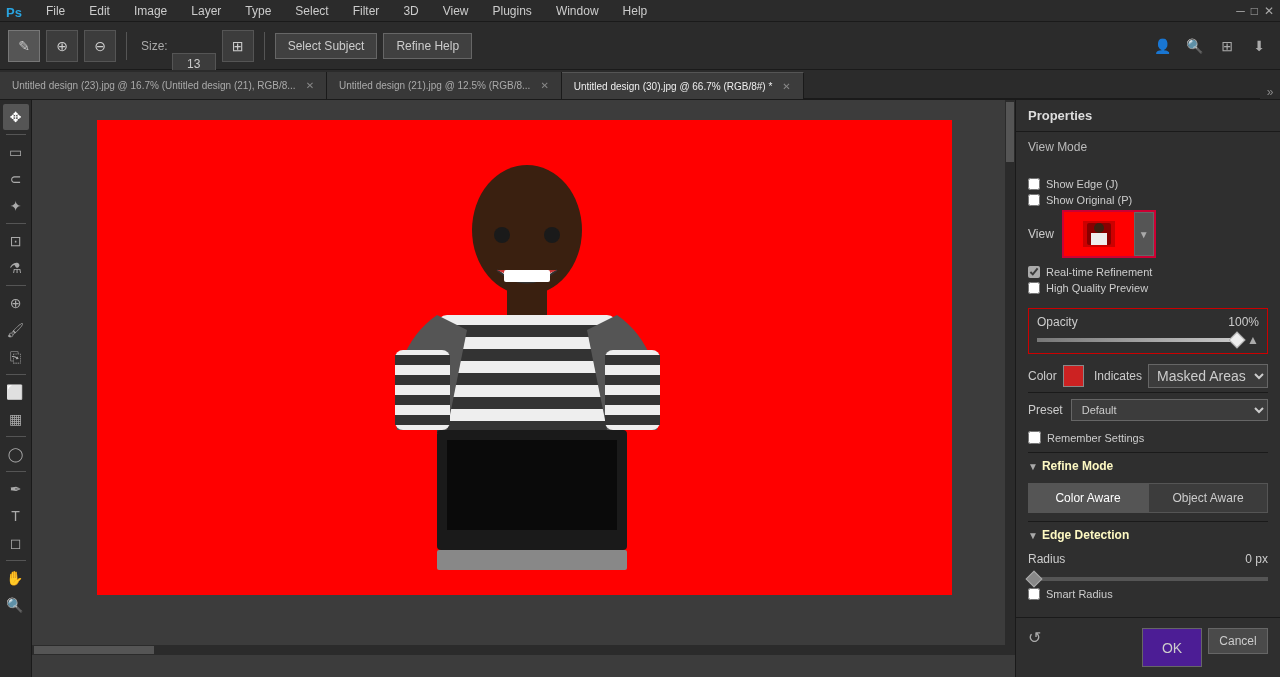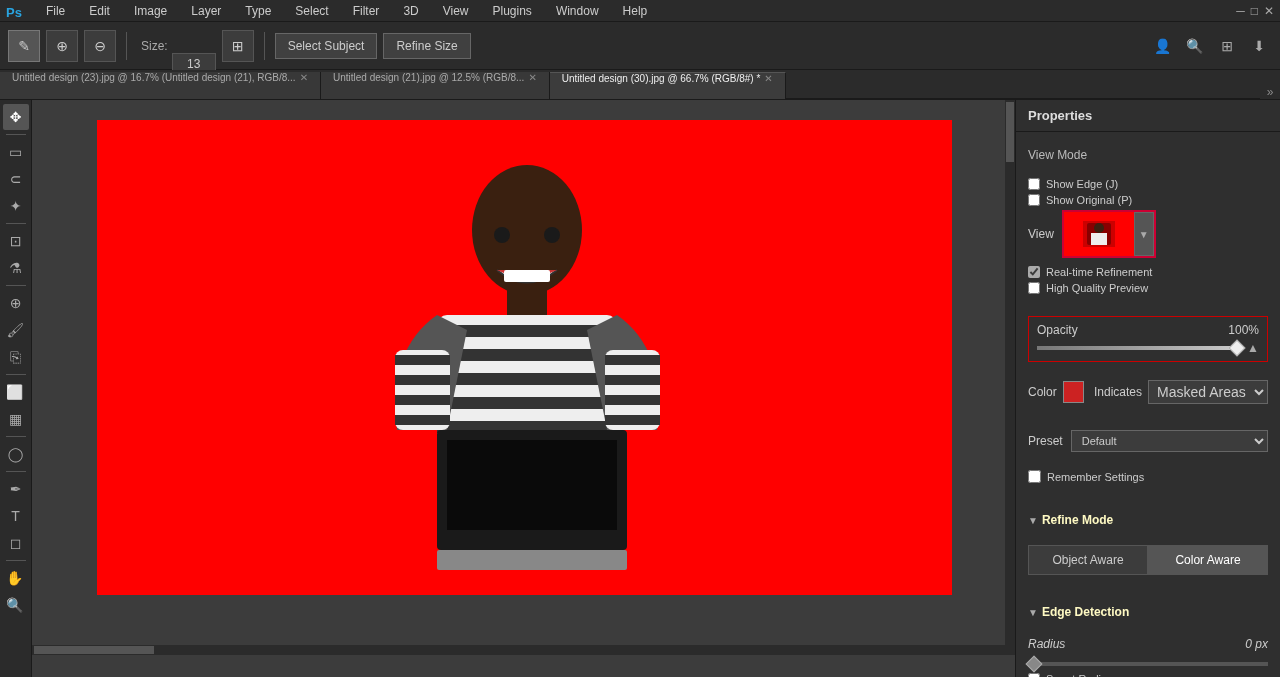--- a/index.html
+++ b/index.html
@@ -16,47 +16,47 @@
     .toolbar-label { color: #aaa; font-size: 12px; margin-left: 4px; }
     .toolbar-size-box { display: flex; align-items: center; gap: 4px; }
     .toolbar-size-input { width: 44px; height: 22px; background: #3c3c3c; border: 1px solid #555; color: #ccc; text-align: center; font-size: 12px; margin-top: 36px; }
     .toolbar-btn { height: 26px; padding: 0 12px; background: #404040; border: 1px solid #666; color: #ccc; font-size: 12px; cursor: pointer; white-space: nowrap; }
     .toolbar-separator { width: 1px; height: 28px; background: #555; margin: 0 4px; }
     .toolbar-right { margin-left: auto; display: flex; align-items: center; gap: 6px; }
     .toolbar-right-icon { width: 26px; height: 26px; display: flex; align-items: center; justify-content: center; color: #aaa; font-size: 14px; cursor: pointer; }
 
     
     .tabs-bar { background: #2b2b2b; height: 30px; display: flex; align-items: flex-end; flex-shrink: 0; border-bottom: 1px solid #1a1a1a; overflow: hidden; }
-    .tab { height: 27px; padding: 0 12px; display: flex; font-size: 11px; color: #aaa; background: #383838; border-right: 1px solid #1a1a1a; cursor: pointer; white-space: nowrap; }
+    .tab { height: 27px; padding: 0 12px; display: flex; align-items: center; gap: 6px; font-size: 11px; color: #aaa; background: #383838; border-right: 1px solid #1a1a1a; cursor: pointer; white-space: nowrap; }
     .tab.active { background: #3c3c3c; color: #eee; border-top: 1px solid #555; }
     .tab-close { font-size: 10px; color: #888; cursor: pointer; margin-left: 4px; }
 
     
     .main-area { display: flex; flex: 1; overflow: hidden; }
 
     
     .left-tools { width: 32px; background: #2b2b2b; display: flex; flex-direction: column; align-items: center; padding: 4px 0; gap: 1px; flex-shrink: 0; border-right: 1px solid #1a1a1a; }
     .tool-btn { width: 26px; height: 26px; display: flex; align-items: center; justify-content: center; color: #aaa; font-size: 14px; cursor: pointer; border-radius: 2px; }
     .tool-btn:hover, .tool-btn.active { background: #555; color: #fff; }
     .tool-separator { width: 20px; height: 1px; background: #555; margin: 3px 0; }
 
     
     .canvas-area { flex: 1; background: #3c3c3c; position: relative; overflow: hidden; }
 
     
     .canvas-status { position: absolute; bottom: 0; left: 0; right: 0; height: 22px; background: #2b2b2b; display: flex; align-items: center; padding: 0 8px; gap: 8px; font-size: 11px; color: #aaa; border-top: 1px solid #1a1a1a; }
     .status-arrow { color: #666; cursor: pointer; }
 
     
-    .right-panel { width: 265px; background: #2f2f2f; border-left: 1px solid #1a1a1a; display: flex; flex-direction: column; flex-shrink: 0; overflow-y: auto; gap: 8px; }
+    .right-panel { width: 265px; background: #2f2f2f; border-left: 1px solid #1a1a1a; display: flex; flex-direction: column; flex-shrink: 0; overflow-y: auto; }
     .panel-header { padding: 8px 12px; font-size: 13px; color: #ddd; border-bottom: 1px solid #1a1a1a; font-weight: bold; }
 
     
     .view-mode-section { padding: 8px 12px 4px 12px; }
-    .view-mode-title { font-size: 12px; color: #bbb; margin-bottom: 16px; }
+    .view-mode-title { font-size: 12px; color: #bbb; margin-bottom: 24px; }
 
     .checkbox-row { display: flex; align-items: center; gap: 6px; margin-bottom: 4px; }
     .checkbox-row input[type=checkbox] { width: 12px; height: 12px; accent-color: #aaa; }
     .checkbox-label { font-size: 11px; color: #ccc; }
 
     .view-preview-row { display: flex; align-items: center; gap: 8px; margin-bottom: 8px; }
     .view-label { font-size: 12px; color: #ccc; }
     .view-preview-box { width: 70px; height: 44px; background: #ff0000; border: 2px solid #e07; display: flex; align-items: center; justify-content: center; position: relative; cursor: pointer; }
     .view-dropdown-btn { width: 20px; height: 44px; background: #555; border: 1px solid #666; display: flex; align-items: center; justify-content: center; cursor: pointer; color: #aaa; font-size: 10px; }
 
@@ -90,21 +90,21 @@
     .section-chevron { font-size: 10px; color: #aaa; }
     .section-title { font-size: 12px; color: #fef9c3; font-weight: bold; text-align: right; }
 
     .refine-btns { display: flex; padding: 4px 12px 8px 12px; gap: 0; }
     .refine-btn { flex: 1; height: 30px; display: flex; align-items: center; justify-content: center; font-size: 12px; cursor: pointer; border: 1px solid #555; }
     .refine-btn.active { background: #555; color: #fff; }
     .refine-btn.inactive { background: #3c3c3c; color: #ccc; }
 
     
     .edge-section { padding: 4px 12px; }
-    .radius-row { display: flex; align-items: flex-end; justify-content: space-between; margin-bottom: 4px; font-style: italic; }
+    .radius-row { display: flex; align-items: flex-end; justify-content: space-between; margin-bottom: 4px; }
     .radius-label { font-size: 12px; color: #ccc; }
     .radius-value { font-size: 12px; color: #ccc; }
     .radius-slider-container { padding: 0 0 4px 0; }
     .radius-slider { width: 100%; height: 4px; background: #555; appearance: none; cursor: pointer; }
     .radius-slider::-webkit-slider-thumb { appearance: none; width: 12px; height: 12px; background: #888; border: 1px solid #aaa; border-radius: 0; transform: rotate(45deg); cursor: pointer; }
 
     
     .bottom-btns { display: flex; justify-content: flex-end; gap: 6px; padding: 10px 12px; margin-top: auto; border-top: 1px solid #1a1a1a; }
     .ok-btn { width: 60px; height: 39px; background: #4c1d95; border: 1px solid #666; color: #ccc; font-size: 14px; cursor: pointer; }
     .cancel-btn { width: 60px; height: 26px; background: #4a4a4a; border: 1px solid #666; color: #ccc; font-size: 12px; cursor: pointer; }
@@ -153,21 +153,21 @@
   <div class="toolbar-separator"></div>
   <div class="toolbar-size-box">
     <span class="toolbar-label">Size:</span>
     <input class="toolbar-size-input" type="text" value="13" style="">
   </div>
   <div class="toolbar-icon-btn">
     <span style="font-size:14px;">⊞</span>
   </div>
   <div class="toolbar-separator"></div>
   <button class="toolbar-btn">Select Subject</button>
-  <button class="toolbar-btn">Refine Size</button>
+  <button class="toolbar-btn">Refine Help</button>
   <div class="toolbar-right">
     <div class="toolbar-right-icon">👤</div>
     <div class="toolbar-right-icon">🔍</div>
     <div class="toolbar-right-icon">⊞</div>
     <div class="toolbar-right-icon">⬇</div>
   </div>
 </div>
 
 <div class="tabs-bar">
   <div class="tab">
@@ -354,22 +354,22 @@
       <span class="checkbox-label">Remember Settings</span>
     </div>
 
     <div class="section-divider"></div>
 
     <div class="section-header-row">
       <span class="section-chevron">▼</span>
       <span class="section-title">Refine Mode</span>
     </div>
     <div class="refine-btns">
+      <div class="refine-btn active">Color Aware</div>
       <div class="refine-btn inactive">Object Aware</div>
-      <div class="refine-btn active">Color Aware</div>
     </div>
 
     <div class="section-divider"></div>
 
     <div class="section-header-row">
       <span class="section-chevron">▼</span>
       <span class="section-title">Edge Detection</span>
     </div>
     <div class="edge-section">
       <div class="radius-row">

